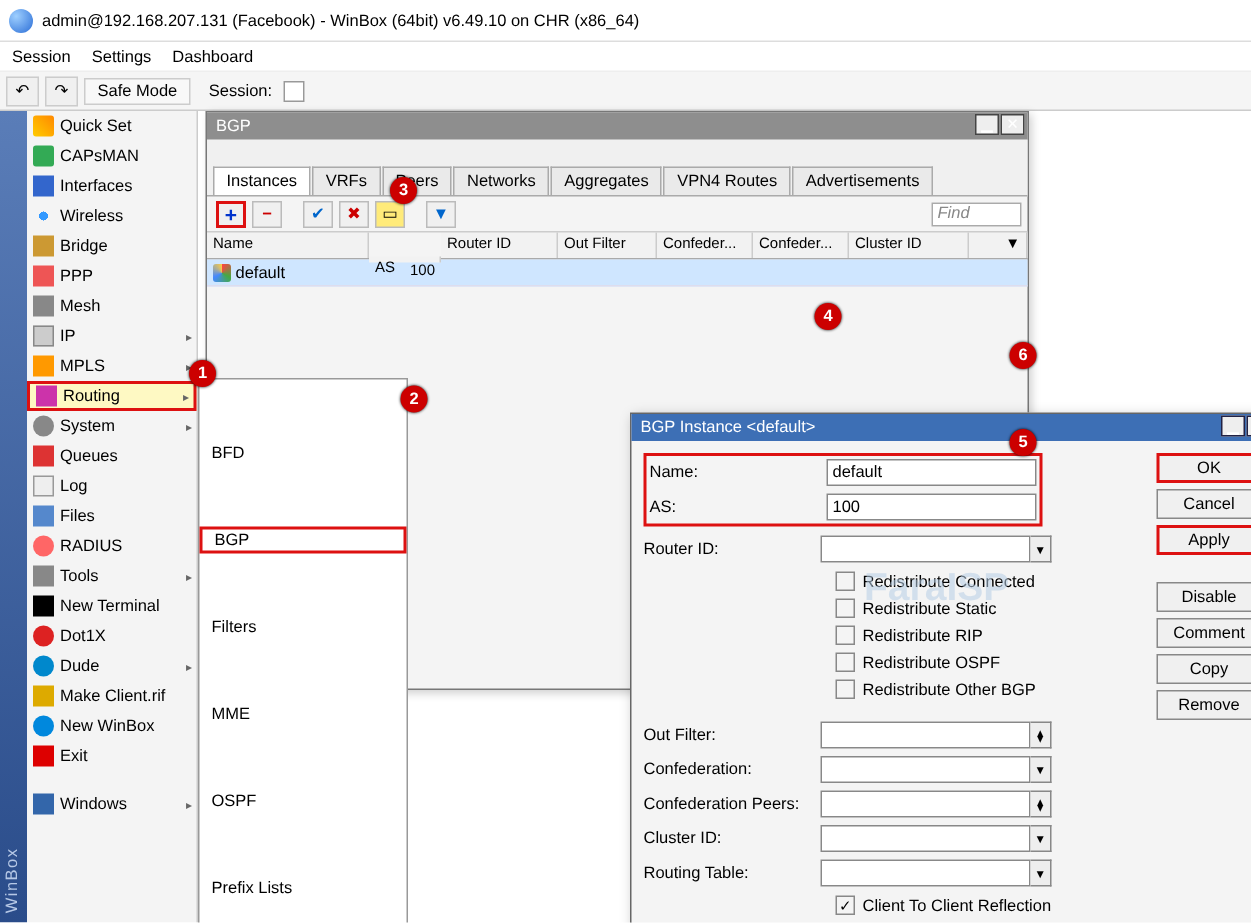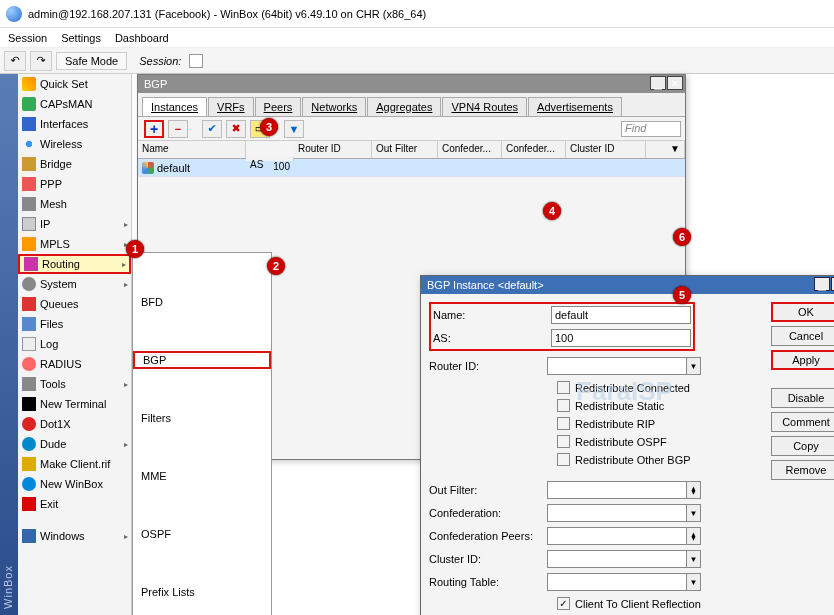--- a/index.html
+++ b/index.html
@@ -11,21 +11,21 @@
 .titlebar .ttl { color: #000; }
 
 
 .menubar { height: 20px; display: flex; align-items: center; padding-left: 8px; gap: 14px; border-bottom: 1px solid #eee; }
 .menubar span { cursor: default; }
 
 
 .toolbar { height: 26px; display: flex; align-items: center; padding-left: 4px; gap: 4px; border-bottom: 1px solid #ccc; background: #f5f5f5; }
 .toolbar .tbtn { width: 22px; height: 20px; border: 1px solid #ccc; background: #f0f0f0; display: flex; align-items: center; justify-content: center; }
 .toolbar .safemode { border: 1px solid #ccc; background: #f8f8f8; padding: 2px 8px; }
-.toolbar .sess-lbl { margin-left: 8px; font-style: italic; }
+.toolbar .sess-lbl { margin-left: 8px; }
 .toolbar .sess-box { width: 14px; height: 14px; border: 1px solid #999; background: #fff; margin-left: 4px; }
 
 
 .workarea { position: absolute; top: 74px; left: 0; right: 0; bottom: 0; display: flex; }
 .leftbar { width: 18px; background: linear-gradient(#5a7db8, #2a4c8a); position: relative; }
 .leftbar .vtxt { position: absolute; bottom: 6px; left: 2px; writing-mode: vertical-rl; transform: rotate(180deg); color: #b6c8e6; font-size: 11px; letter-spacing: 1px; }
 
 .sidebar { width: 114px; background: #f4f4f4; border-right: 1px solid #ccc; }
 .sidebar .item { height: 20px; display: flex; align-items: center; padding-left: 4px; gap: 4px; cursor: default; position: relative; }
 .sidebar .item .ic { width: 14px; height: 14px; display:inline-block; }
@@ -36,21 +36,21 @@
 .submenu .sitem { height: 18px; padding-left: 8px; display: flex; align-items: center; margin-top: 40px; }
 .submenu .sitem.hl { border: 2px solid #d11; }
 
 .canvas { flex: 1; background: #fff; position: relative; }
 
 
 .bgpwin { position: absolute; left: 5px; top: 0; width: 549px; height: 386px; border: 1px solid #777; background: #f4f4f4; box-shadow: 2px 2px 6px rgba(0,0,0,.2); }
 .bgpwin .whdr { background: #8e8e8e; color: #fff; height: 18px; display: flex; align-items: center; padding-left: 6px; position: relative; }
 .bgpwin .whdr .wbtns { position: absolute; right: 2px; top: 1px; display: flex; gap: 1px; }
 .bgpwin .whdr .wbtn { width: 16px; height: 14px; border: 1px solid #444; background: #eee; display: flex; align-items: center; justify-content: center; font-size: 10px; }
-.tabs { height: 24px; display: flex; align-items: flex-end; border-bottom: 1px solid #aaa; background: #f0f0f0; padding-left: 4px; gap: 0; text-decoration: underline; }
+.tabs { height: 38px; display: flex; align-items: flex-end; border-bottom: 1px solid #aaa; background: #f0f0f0; padding-left: 4px; gap: 0; }
 .tab { padding: 3px 8px; border: 1px solid #aaa; border-bottom: none; background: #eaeaea; margin-right: 1px; }
 .tab.active { background: #fff; }
 .bgp-tb { height: 24px; display: flex; align-items: center; padding-left: 6px; gap: 4px; border-bottom: 1px solid #ccc; position: relative; }
 .bgp-tb .ibtn { width: 20px; height: 18px; border: 1px solid #bbb; background: #f0f0f0; display: flex; align-items: center; justify-content: center; }
 .bgp-tb .ibtn.hl { border: 2px solid #d11; }
 .bgp-tb .find { position: absolute; right: 4px; width: 60px; height: 16px; border: 1px solid #aaa; background: #fff; color: #888; font-style: italic; padding-left: 3px; }
 .grid-hdr { height: 18px; display: flex; border-bottom: 1px solid #aaa; }
 .grid-hdr div { border-right: 1px solid #ccc; padding: 2px 4px; background: #f2f2f2; font-size: 10px; }
 .grid-row { height: 18px; display: flex; background: #cfe6ff; border-bottom: 1px solid #dde; }
 .grid-row div { padding: 2px 4px; font-size: 10px; }
@@ -174,26 +174,26 @@
       <div class="item">
         <span class="ic ic-sys"></span>
         <span>System</span>
         <span class="arrow">▸</span>
       </div>
       <div class="item">
         <span class="ic ic-q"></span>
         <span>Queues</span>
       </div>
       <div class="item">
+        <span class="ic ic-log"></span>
+        <span>Log</span>
+      </div>
+      <div class="item">
         <span class="ic ic-files"></span>
         <span>Files</span>
-      </div>
-      <div class="item">
-        <span class="ic ic-log"></span>
-        <span>Log</span>
       </div>
       <div class="item">
         <span class="ic ic-radius"></span>
         <span>RADIUS</span>
       </div>
       <div class="item">
         <span class="ic ic-tools"></span>
         <span>Tools</span>
         <span class="arrow">▸</span>
       </div>

